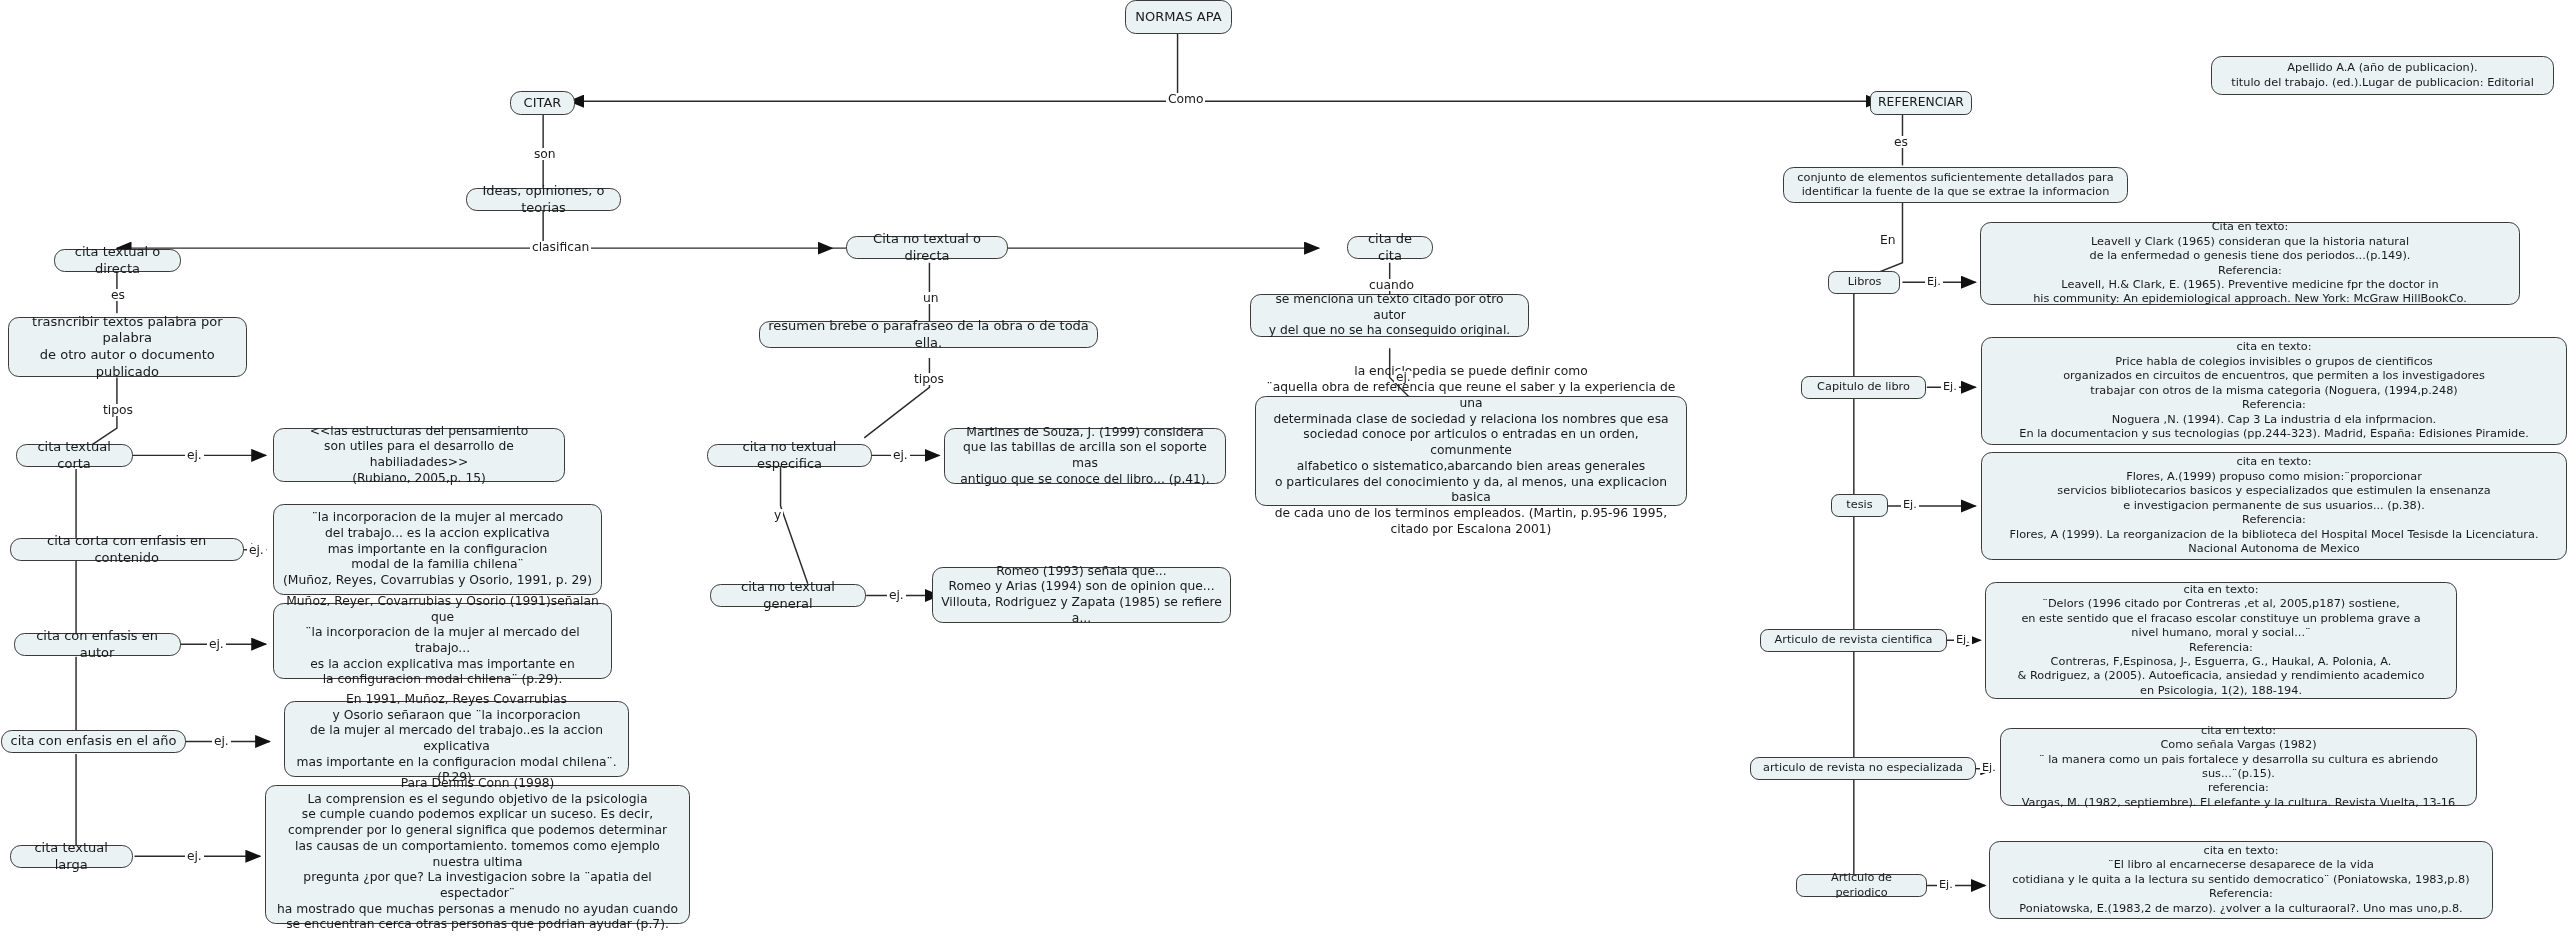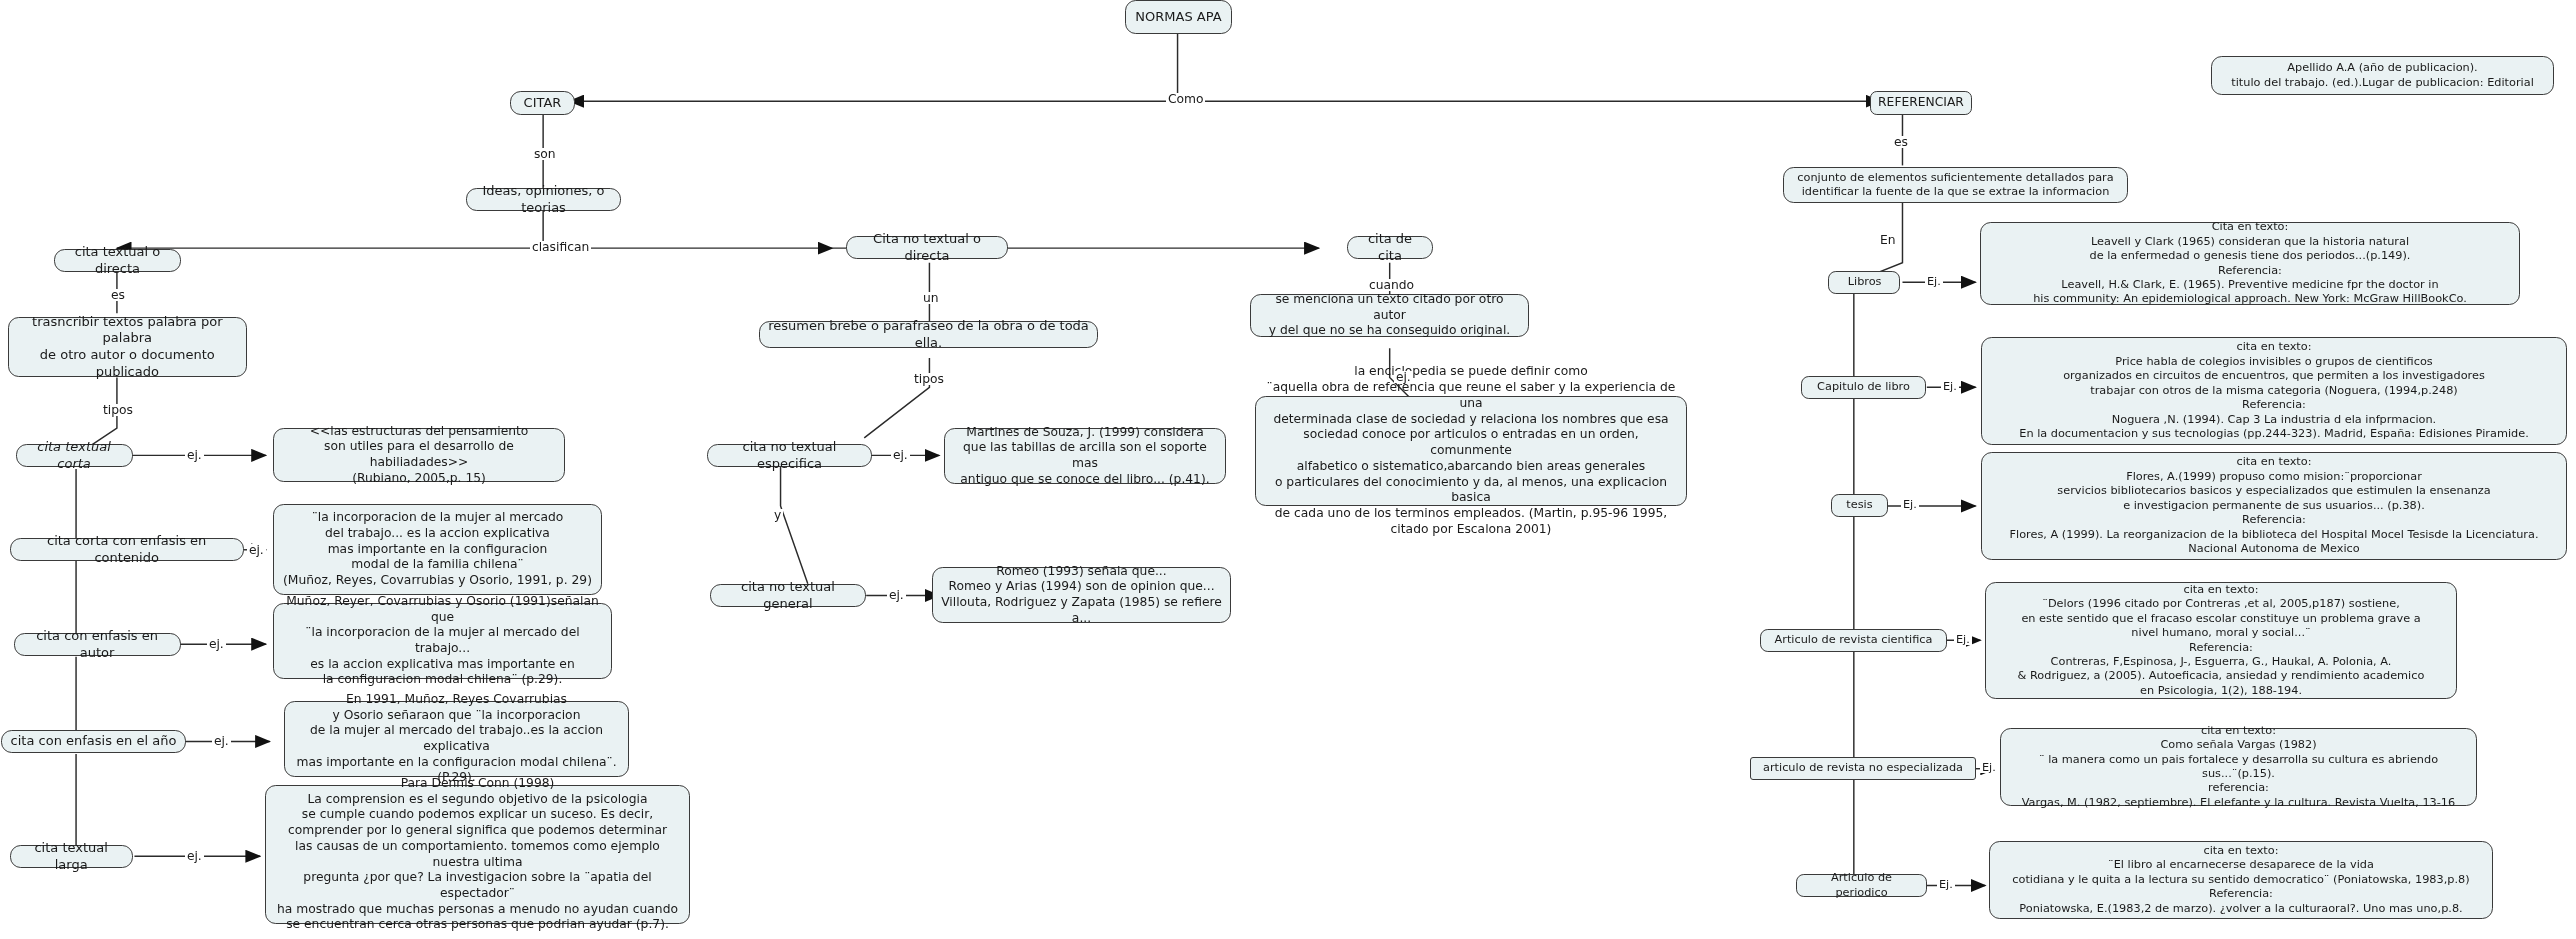--- a/index.html
+++ b/index.html
@@ -120,21 +120,21 @@
 
   <div class="node fs13" style="left:759px;top:321px;width:339px;height:27px;">
     <span class="n-lbl">resumen brebe o parafraseo de la obra o de toda ella.</span>
   </div>
 
   <div class="node fs12" style="left:1250px;top:294px;width:279px;height:43px;">
     <span class="n-lbl">se menciona un texto citado por otro autor
 y del que no se ha conseguido original.</span>
   </div>
 
-  <div class="node fs13" style="left:15.6px;top:444px;width:117px;height:23.4px;font-style:italic;">
+  <div class="node fs13" style="left:15.6px;top:444px;width:117px;height:23.4px;">
     <span class="n-lbl">cita textual corta</span>
   </div>
 
   <div class="node fs13" style="left:9.7px;top:538px;width:234px;height:23.4px;">
     <span class="n-lbl">cita corta con enfasis en contenido</span>
   </div>
 
   <div class="node fs13" style="left:13.6px;top:633px;width:167px;height:23.4px;">
     <span class="n-lbl">cita con enfasis en autor</span>
   </div>
@@ -174,21 +174,21 @@
   </div>
 
   <div class="node fs11" style="left:1831px;top:494px;width:57px;height:23.4px;border-radius:7.8px;">
     <span class="n-lbl">tesis</span>
   </div>
 
   <div class="node fs11" style="left:1760px;top:629px;width:187px;height:23.4px;border-radius:7.8px;">
     <span class="n-lbl">Articulo de revista cientifica</span>
   </div>
 
-  <div class="node fs11" style="left:1750px;top:757px;width:226px;height:23.4px;border-radius:3px;">
+  <div class="node fs11" style="left:1750px;top:757px;width:226px;height:23.4px;border-radius:9px;">
     <span class="n-lbl">articulo de revista no especializada</span>
   </div>
 
   <div class="node fs11" style="left:1796px;top:874px;width:131px;height:23.4px;border-radius:7.8px;">
     <span class="n-lbl">Articulo de periodico</span>
   </div>
 
   <div class="node fs12" style="left:273px;top:428px;width:292px;height:54px;">
     <span class="n-lbl">&lt;&lt;las estructuras del pensamiento
 son utiles para el desarrollo de habiliadades&gt;&gt;

